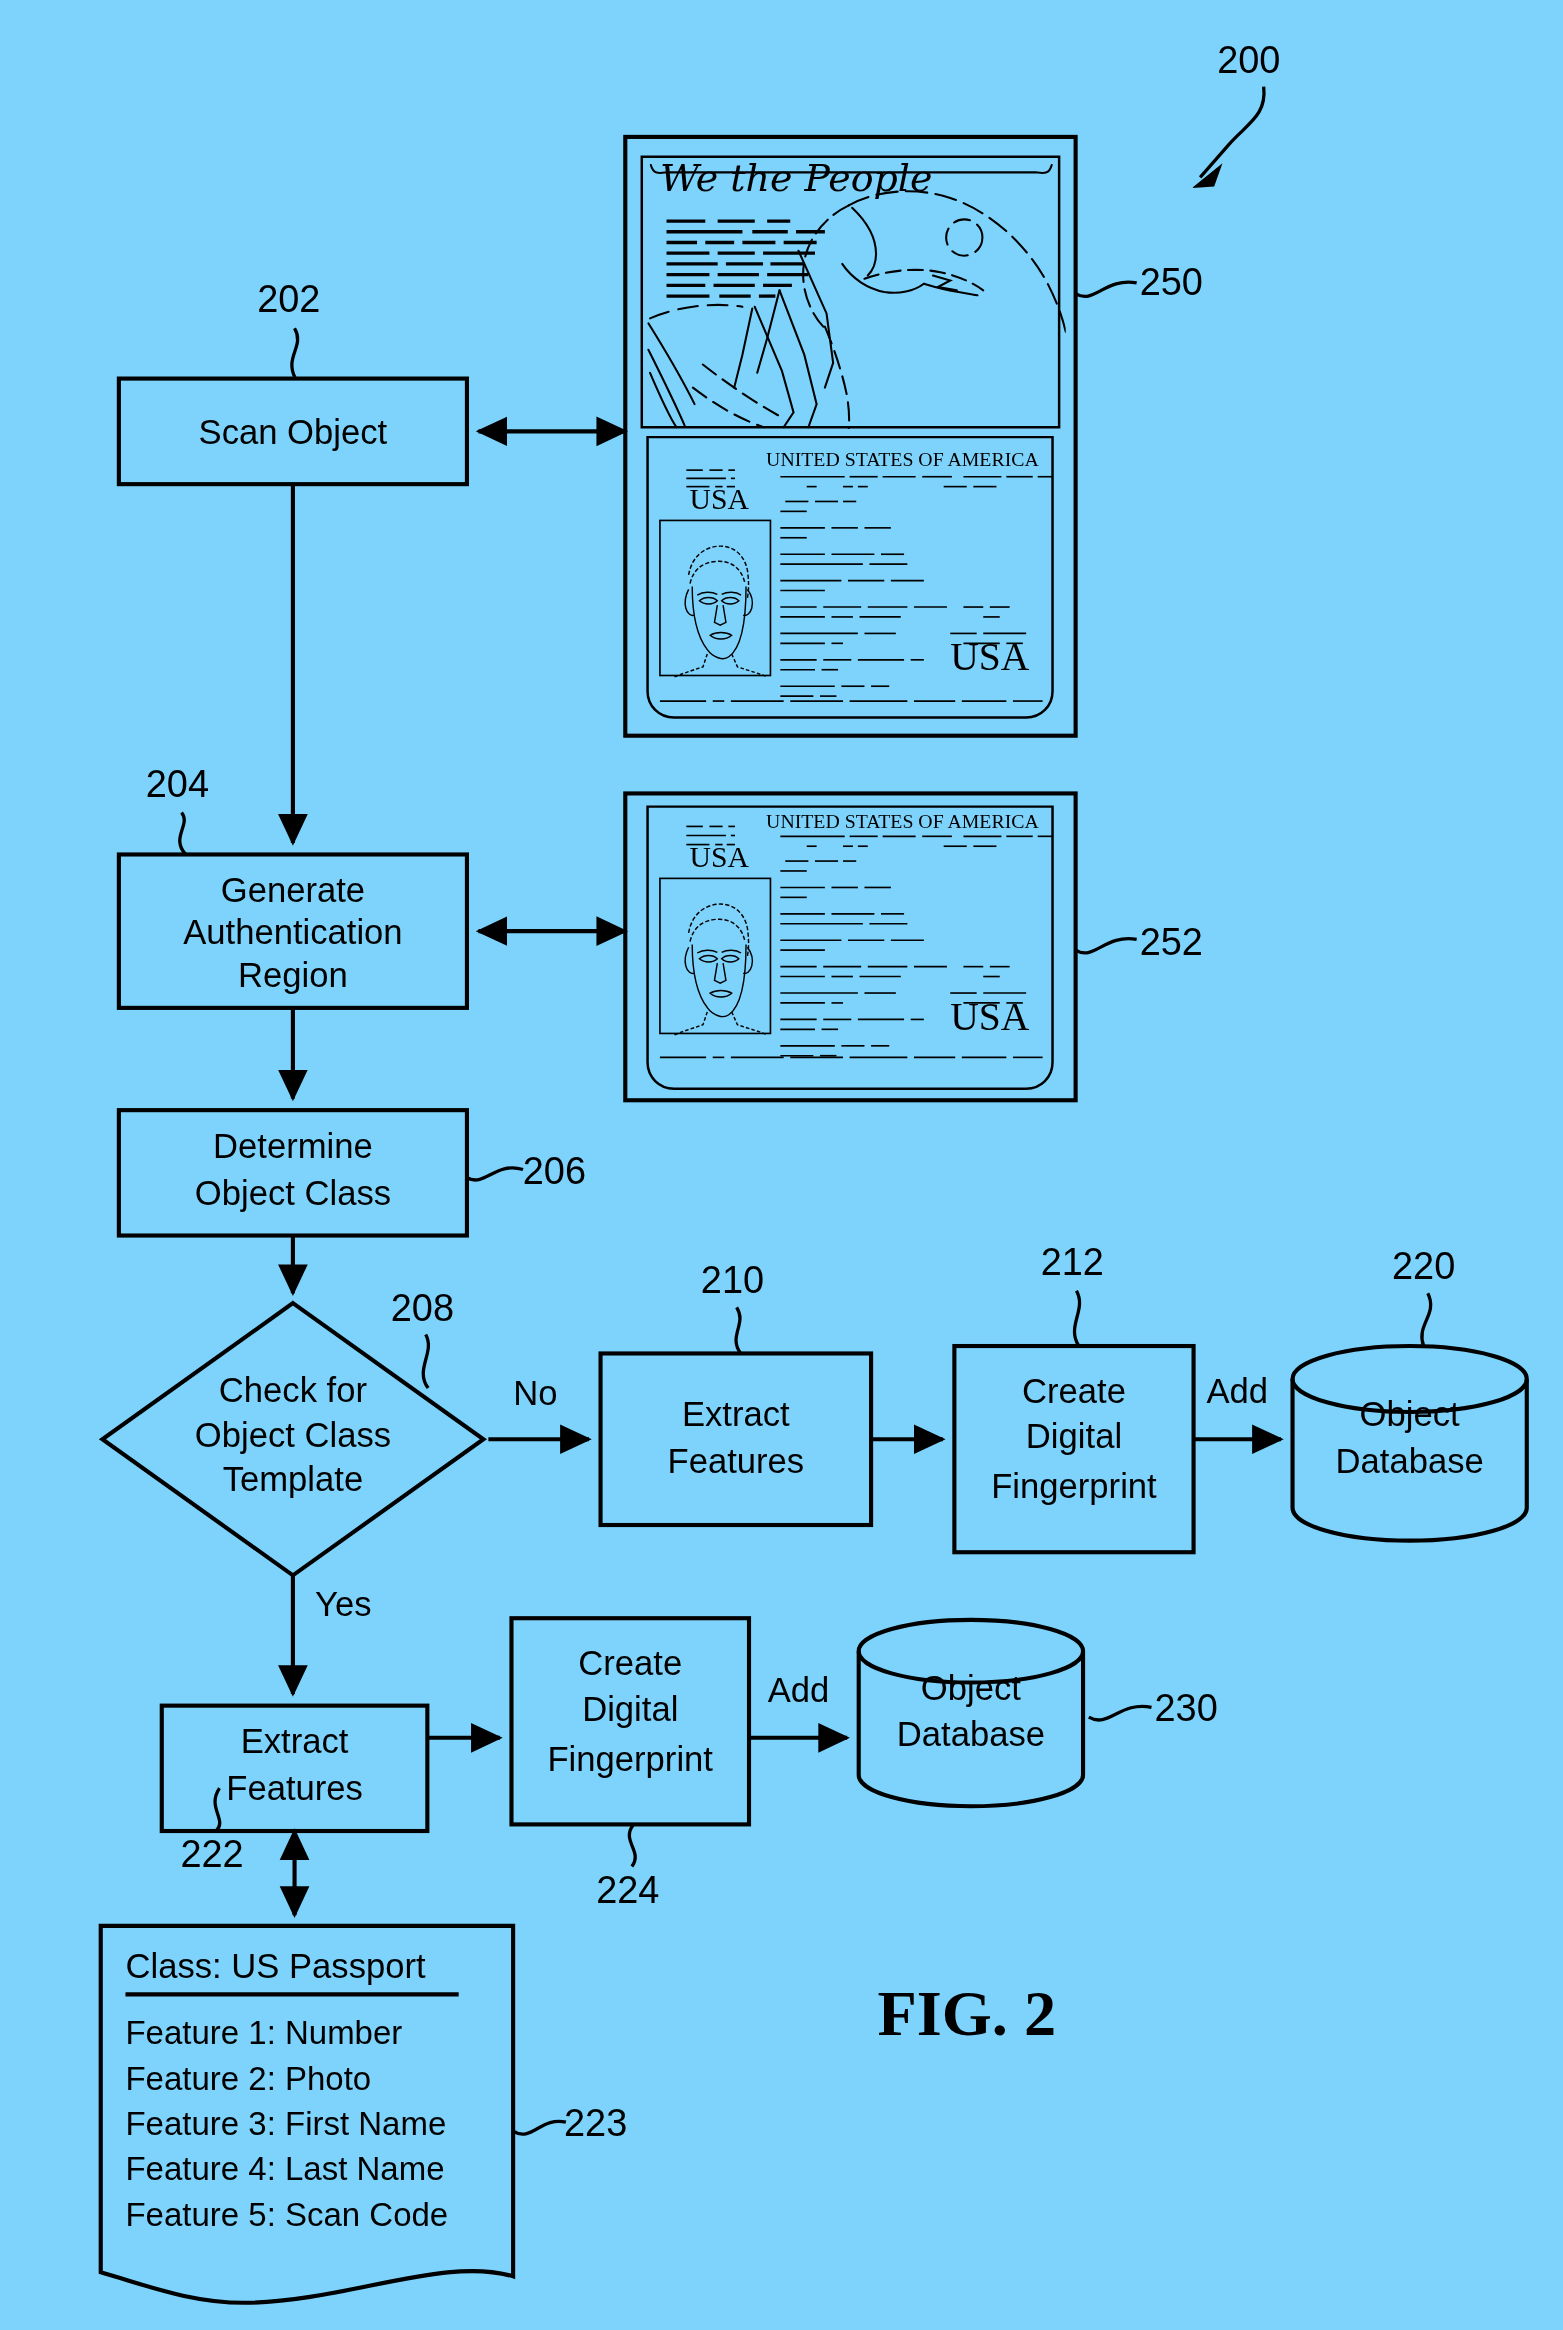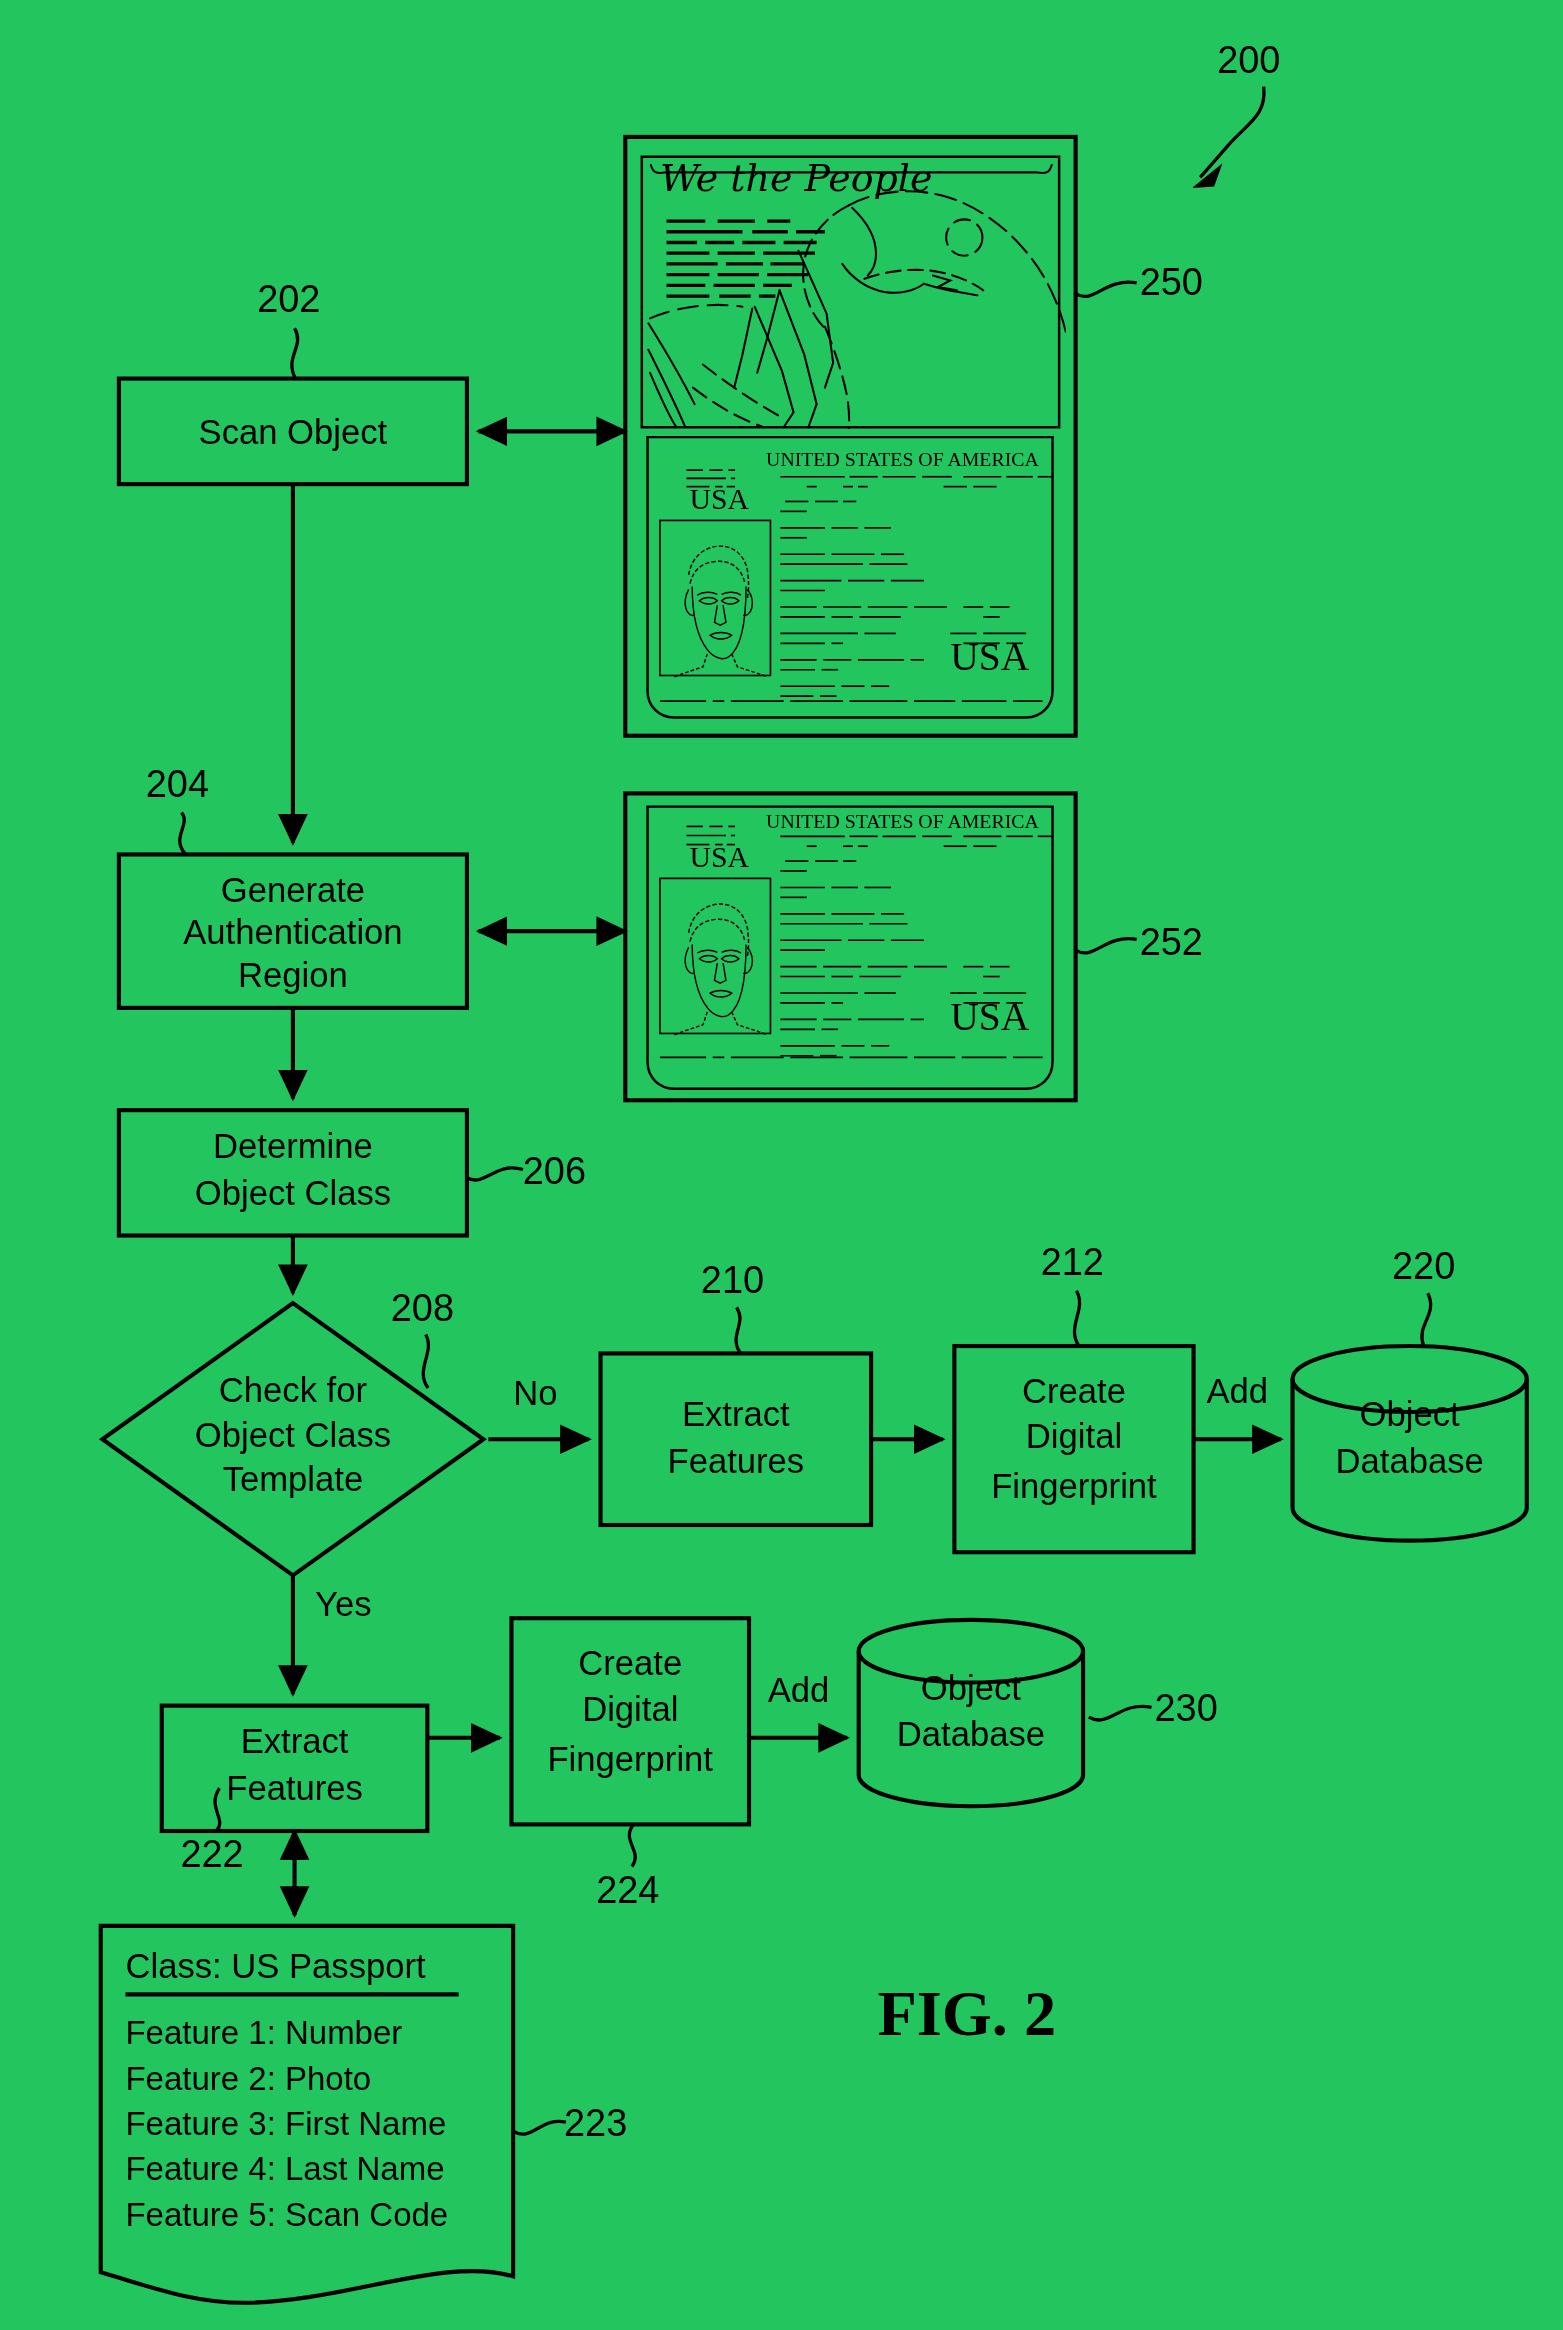--- a/index.html
+++ b/index.html
@@ -7,21 +7,21 @@
     padding: 0;
     background: #ffffff;
   }
   body {
     font-family: "Liberation Sans", sans-serif;
   }
   #figure-root {
     position: relative;
     width: 1564px;
     height: 2330px;
-    background: #22c55e;
+    background: #7dd3fc;
     overflow: hidden;
   }
   #figure-svg {
     position: absolute;
     left: 0;
     top: 0;
     width: 1564px;
     height: 2330px;
   }
   .proc-text {

